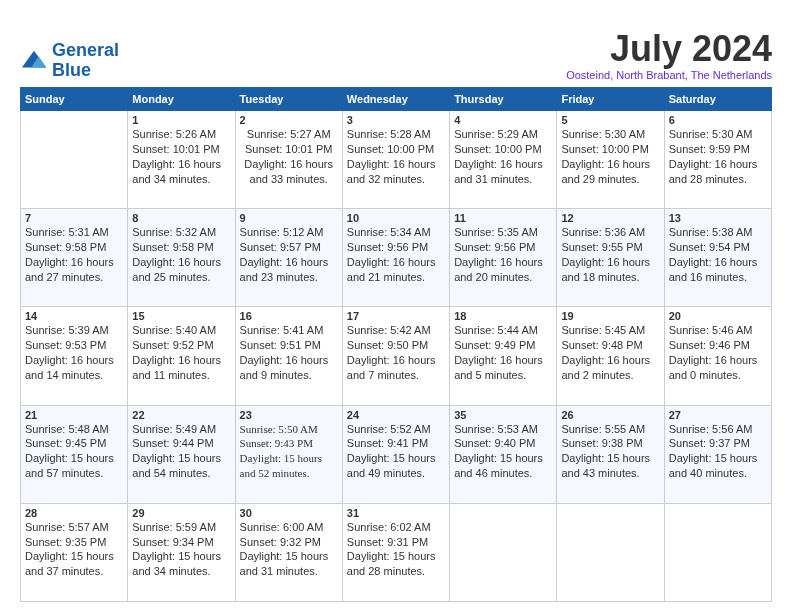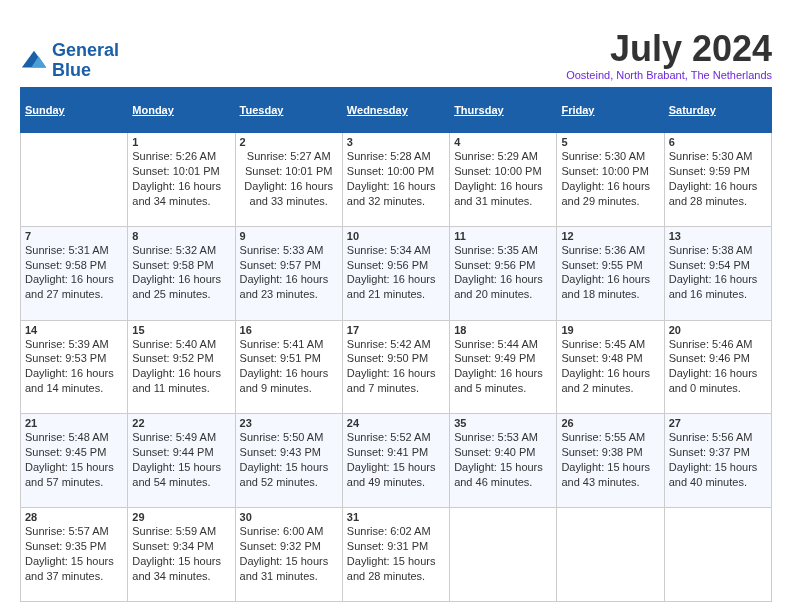--- a/index.html
+++ b/index.html
@@ -61,24 +61,23 @@
       border: 1px solid #ccc;
       border-collapse: collapse;
       width: 100%;
       table-layout: fixed;
     }
     .calendar th {
       background: #1a5fa8;
       color: #fff;
       font-size: 11px;
       font-weight: bold;
-      padding: 16px 4px;
+      padding: 5px 4px;
       text-align: left;
       border: 1px solid #1a5fa8;
-      text-decoration: underline;
     }
     .calendar td {
       border: 1px solid #ccc;
       vertical-align: top;
       padding: 3px 4px;
       font-size: 9.5px;
       color: #333;
       width: calc(100% / 7);
     }
     .day-num {
@@ -194,21 +193,21 @@
           </td>
           <td>
             <span class="day-num">8</span>
             <div class="day-info" style="white-space: pre-line;">Sunrise: 5:32 AM
 Sunset: 9:58 PM
 Daylight: 16 hours
 and 25 minutes.</div>
           </td>
           <td>
             <span class="day-num">9</span>
-            <div class="day-info" style="white-space: pre-line;">Sunrise: 5:33 AM
+            <div class="day-info" style="white-space: pre-line;">Sunrise: 5:12 AM
 Sunset: 9:57 PM
 Daylight: 16 hours
 and 23 minutes.</div>
           </td>
           <td>
             <span class="day-num">10</span>
             <div class="day-info" style="white-space: pre-line;">Sunrise: 5:34 AM
 Sunset: 9:56 PM
 Daylight: 16 hours
 and 21 minutes.</div>
@@ -296,21 +295,21 @@
           </td>
           <td>
             <span class="day-num">22</span>
             <div class="day-info" style="white-space: pre-line;">Sunrise: 5:49 AM
 Sunset: 9:44 PM
 Daylight: 15 hours
 and 54 minutes.</div>
           </td>
           <td>
             <span class="day-num">23</span>
-            <div class="day-info" style="white-space: pre-line;">Sunrise: 5:50 AM
+            <div class="day-info" style="white-space: pre-line; font-family: Liberation Serif, serif;">Sunrise: 5:50 AM
 Sunset: 9:43 PM
 Daylight: 15 hours
 and 52 minutes.</div>
           </td>
           <td>
             <span class="day-num">24</span>
             <div class="day-info" style="white-space: pre-line;">Sunrise: 5:52 AM
 Sunset: 9:41 PM
 Daylight: 15 hours
 and 49 minutes.</div>

